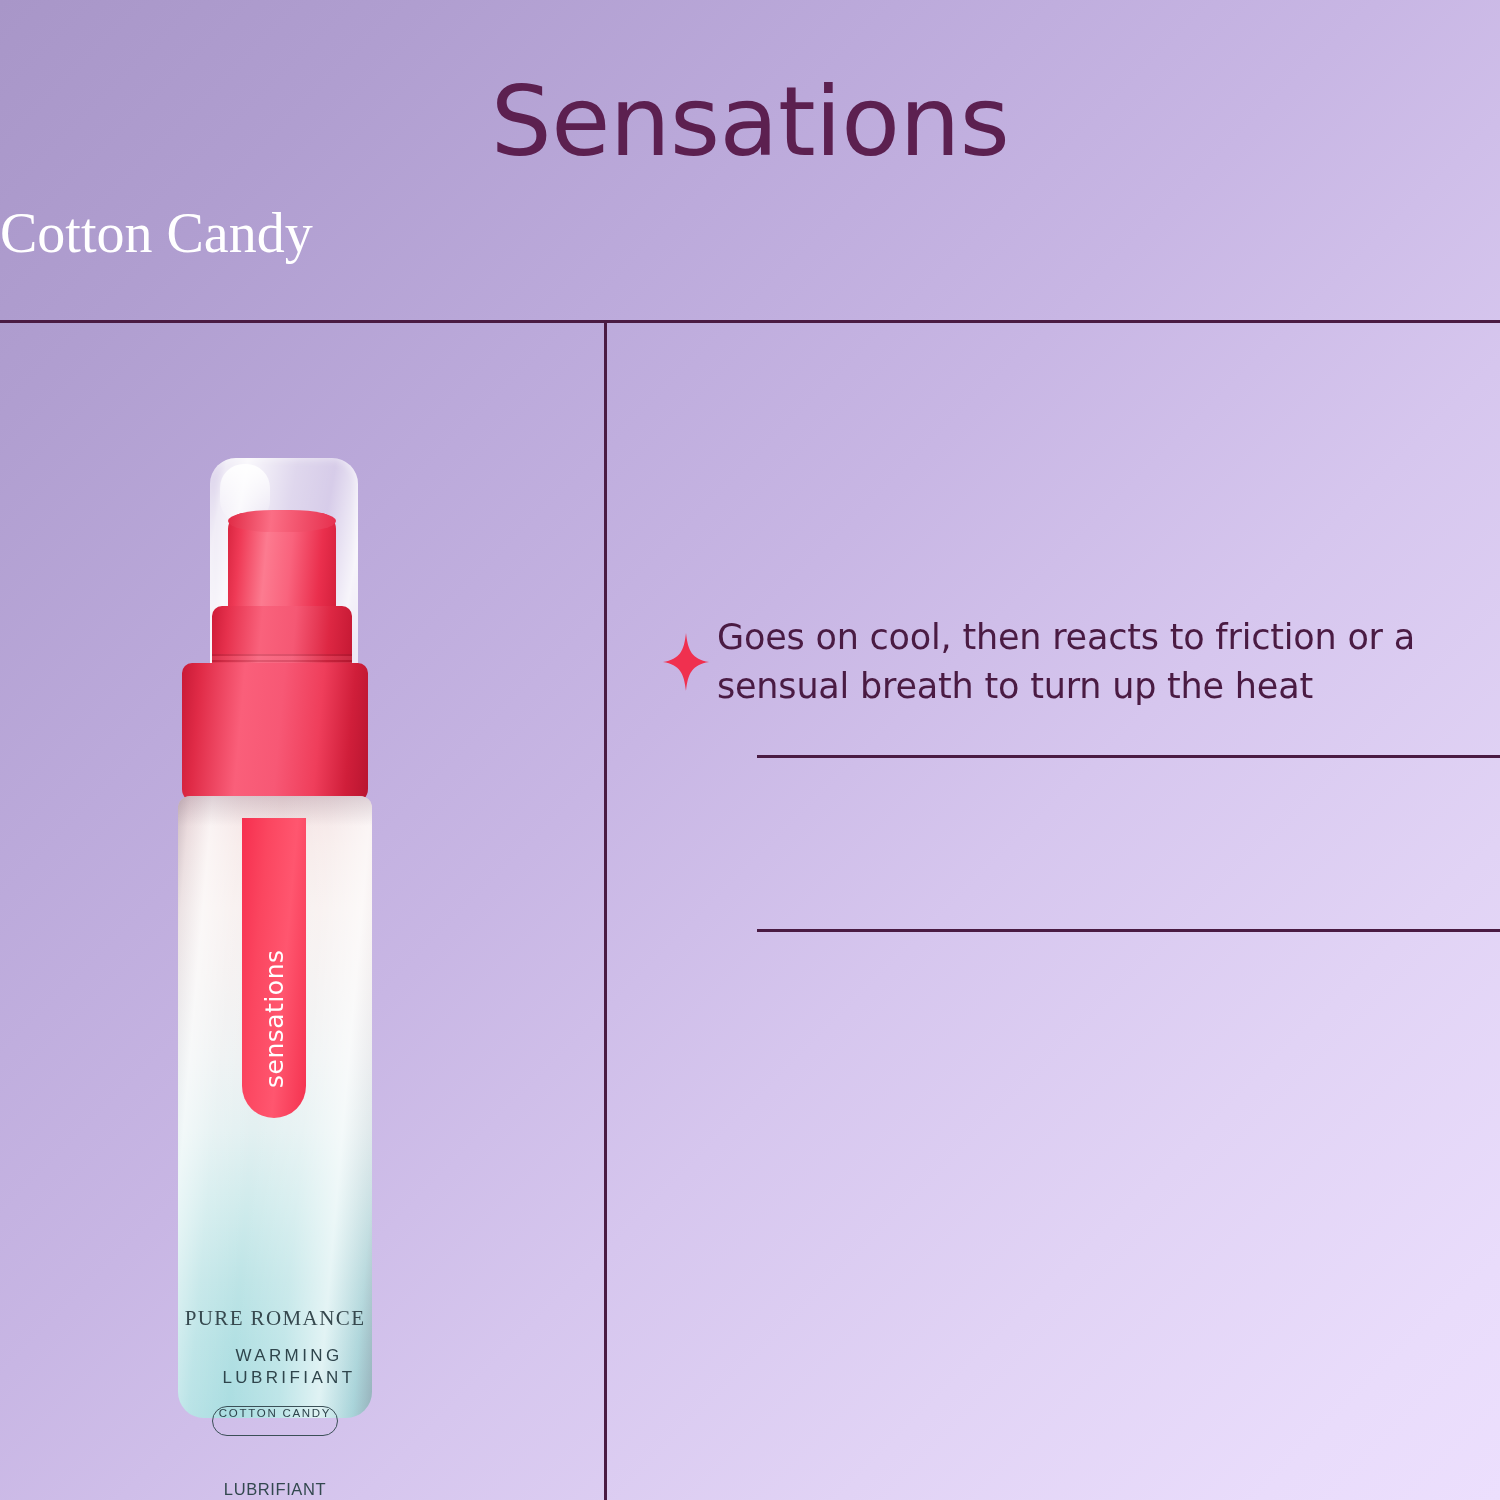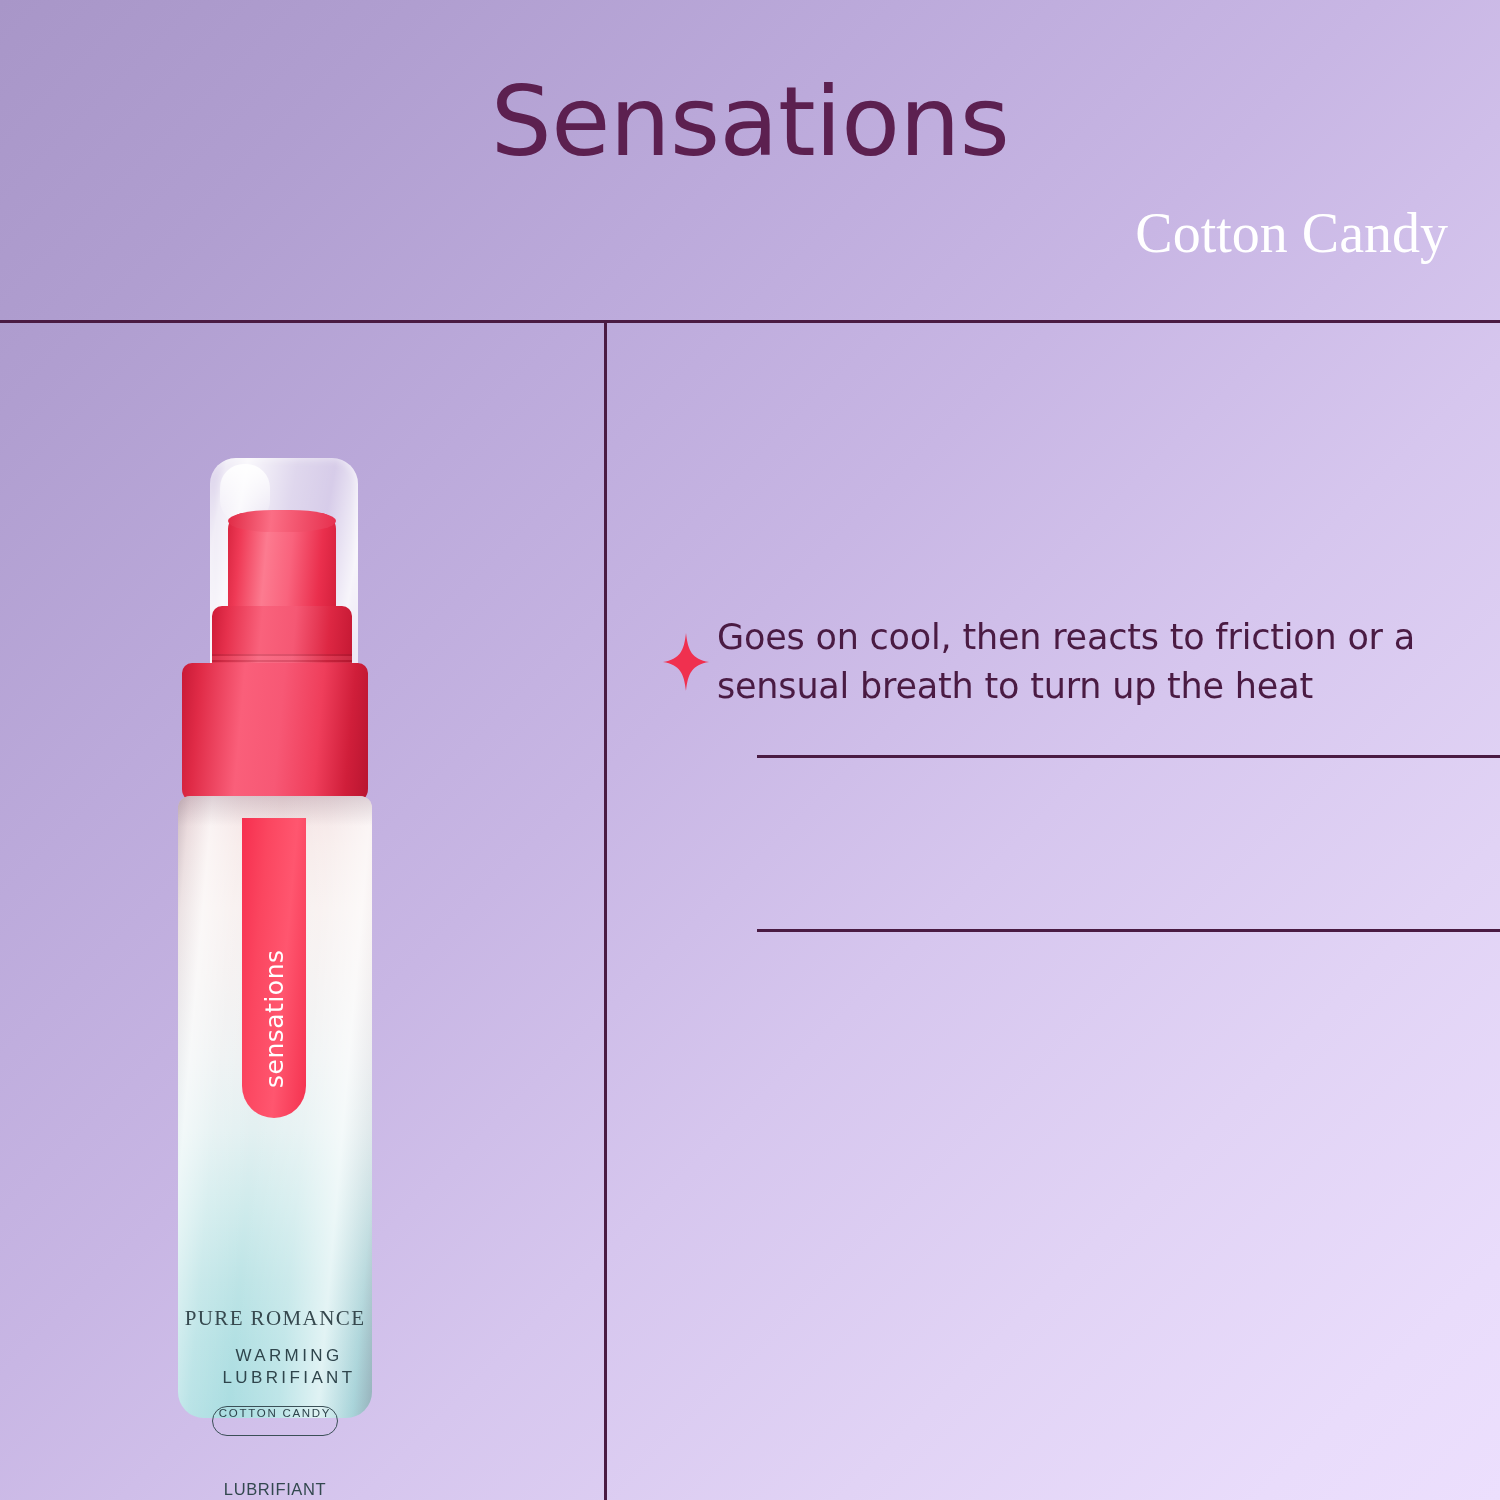--- a/index.html
+++ b/index.html
@@ -49,21 +49,21 @@
     font-size: 96px;
     letter-spacing: -0.5px;
     color: #5c2050;
     line-height: 1;
   }
   #subtitle {
     position: absolute;
     left: 0;
     top: 205px;
     width: 1448px;
-    text-align: right;
+    text-align: left;
     font-family: "Liberation Serif", "DejaVu Serif", serif;
     font-weight: 400;
     font-size: 56px;
     color: #ffffff;
     line-height: 1;
   }
 
   
   #divider-horizontal {
     position: absolute;

